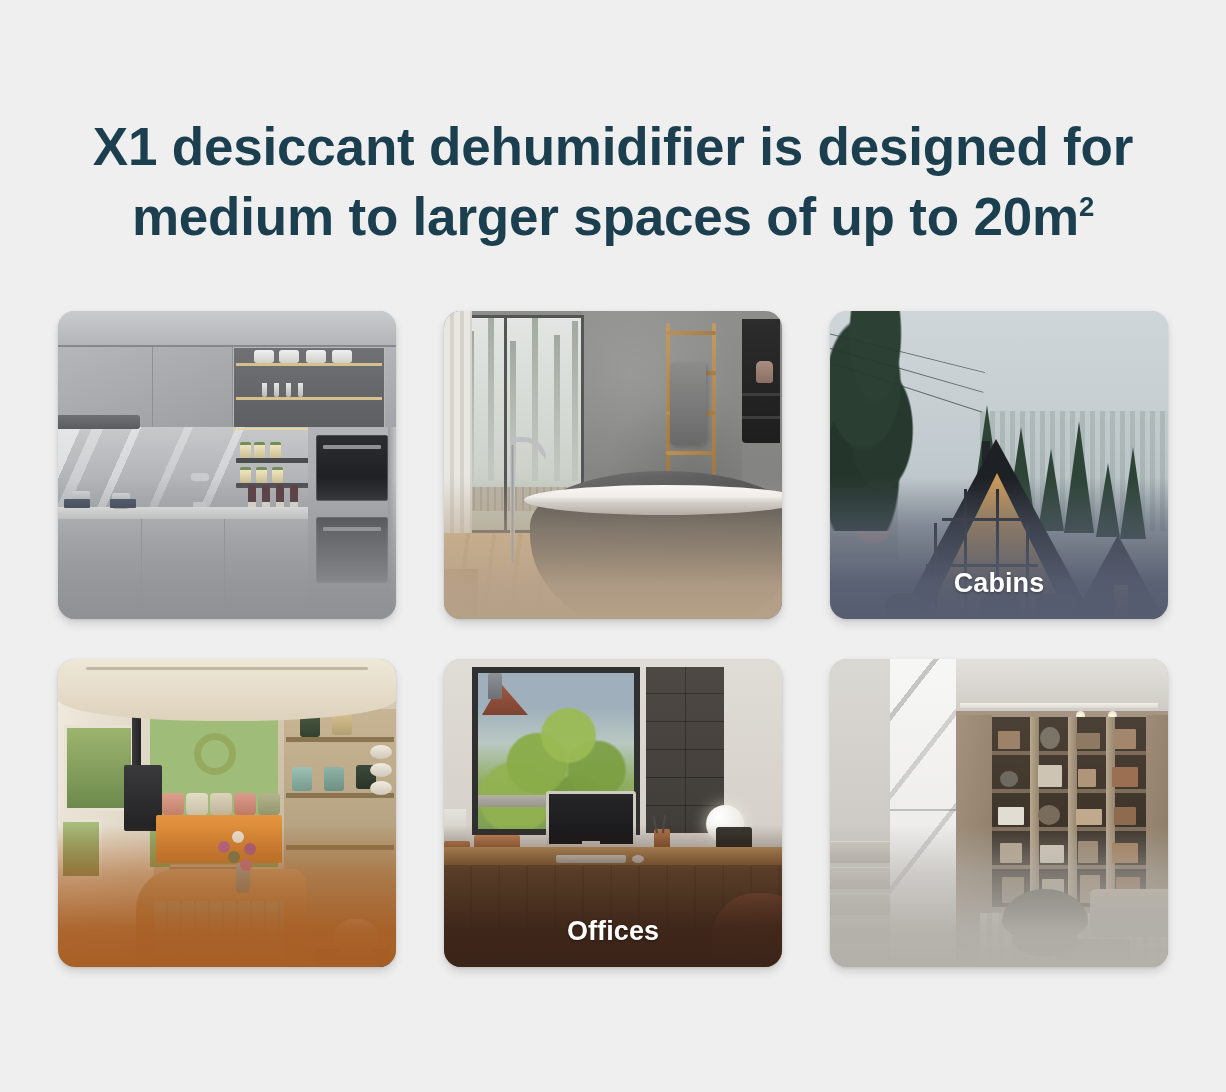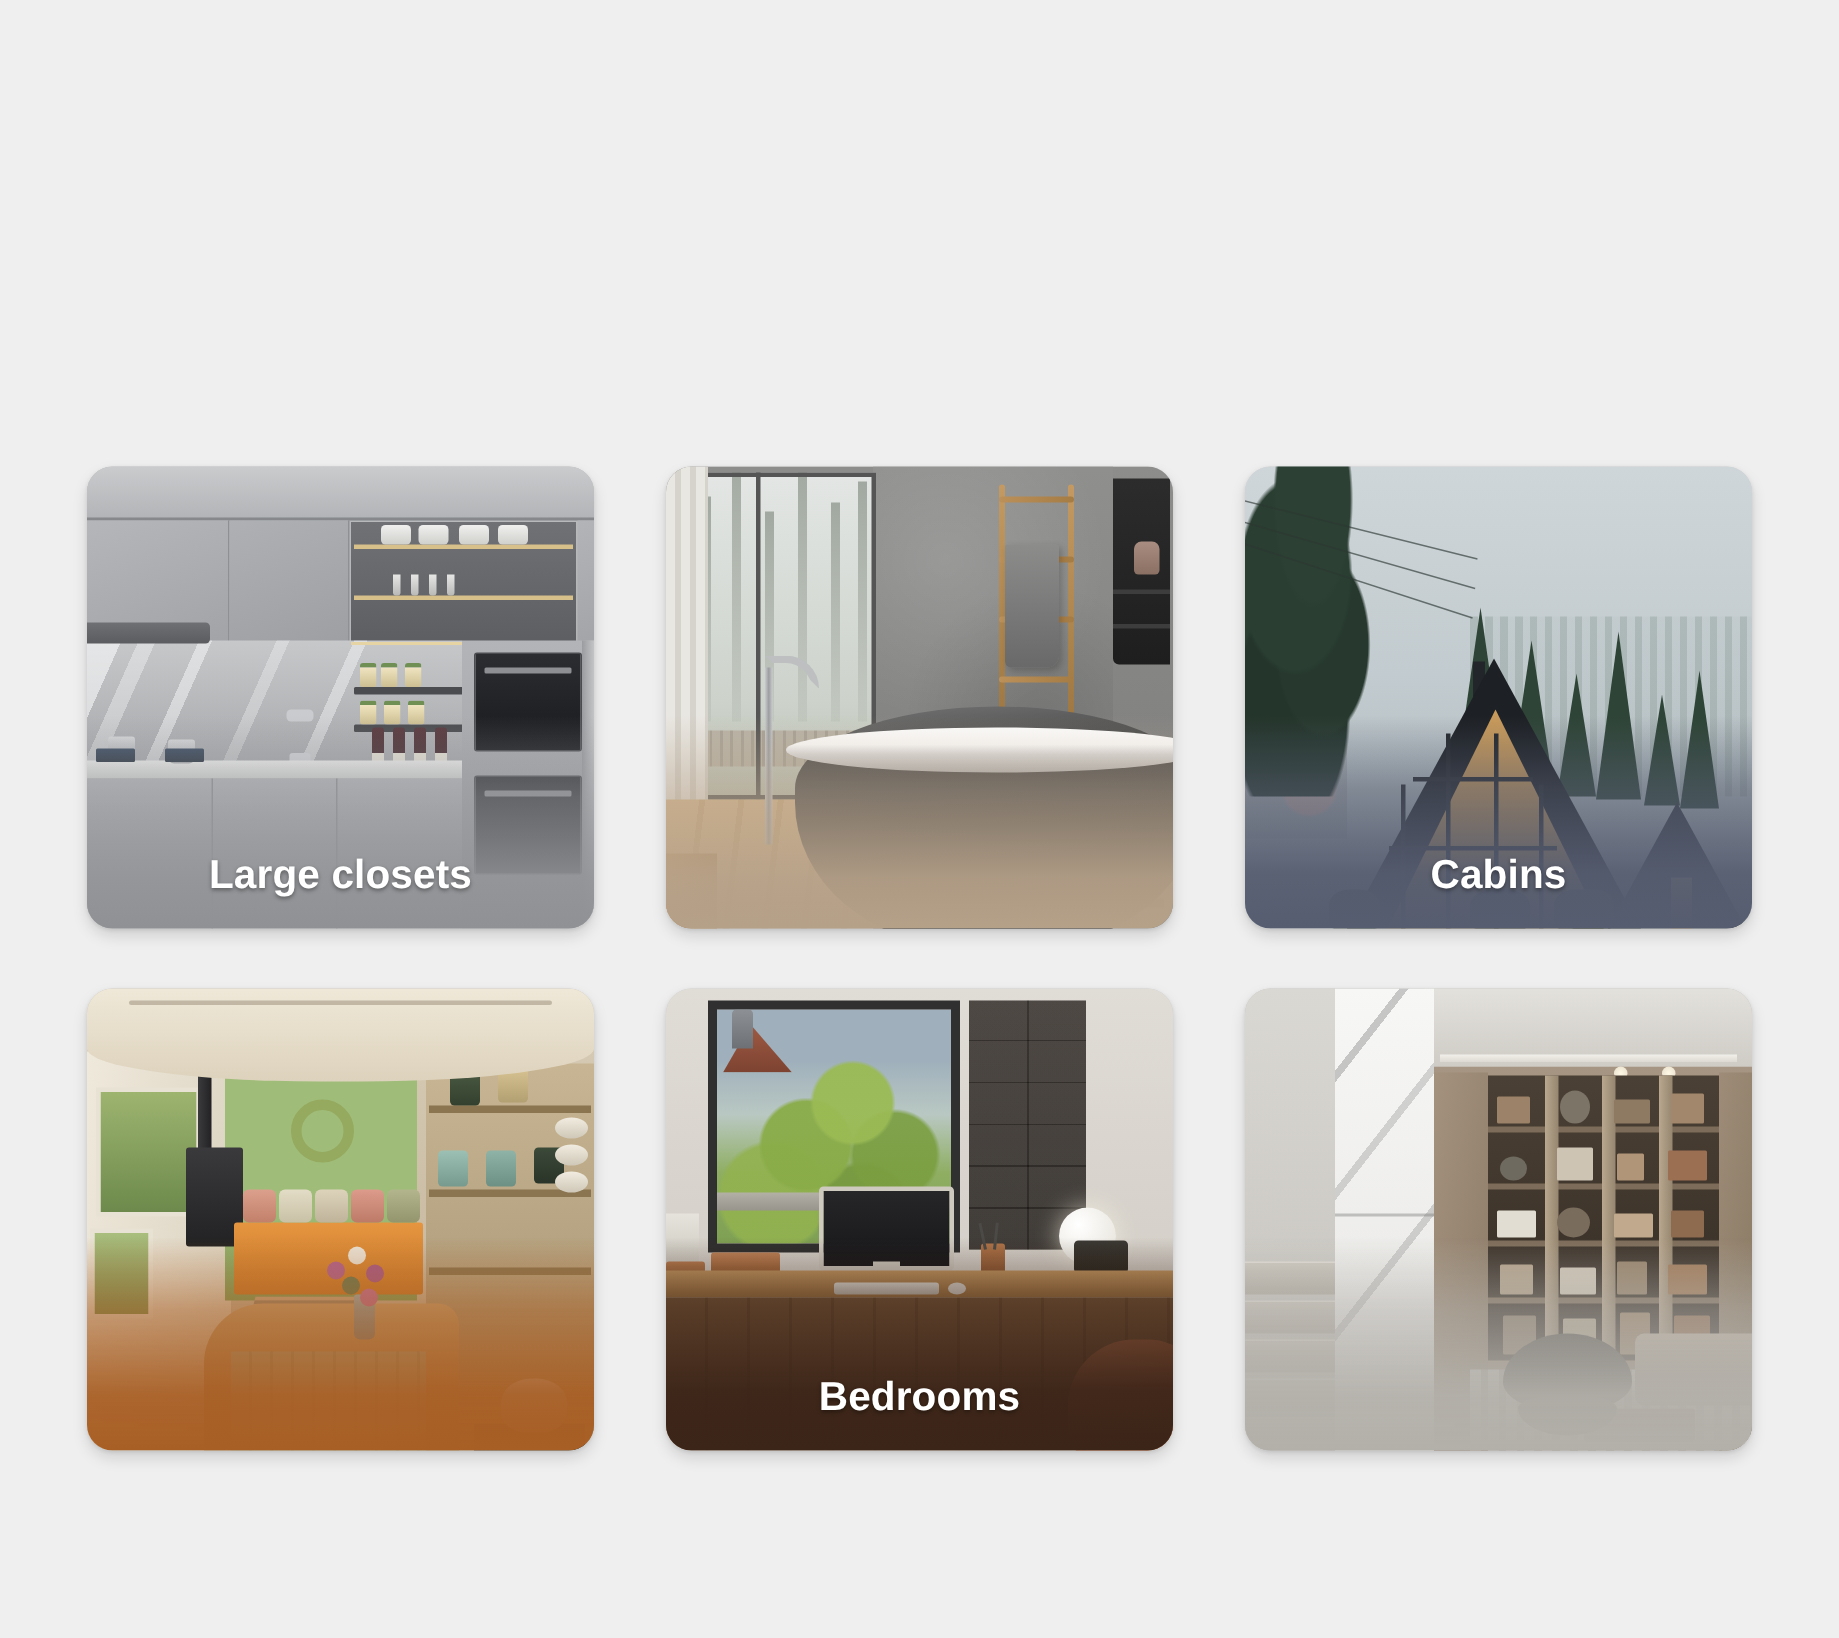--- a/index.html
+++ b/index.html
@@ -395,20 +395,24 @@
               background:linear-gradient(#c2b6a6,#a3978a); border-radius:6px; }
   .s-ctable { position:absolute; bottom:6px; right:38px; width:74px; height:22px;
               background:linear-gradient(#8a7154,#6b563d); border-radius:2px; }
   .ov-base  { background:linear-gradient(to bottom, rgba(181,178,173,0) 0%, rgba(181,178,173,.55) 34%, rgba(180,177,171,.95) 74%, rgba(179,176,170,1) 100%); }
 </style>
 </head>
 <body style="background: rgb(239, 239, 239);">
 
 <div class="page">
 
+  <h1 class="headline" style="color: rgb(27, 63, 79);">
+    <span>X1 desiccant dehumidifier is designed for</span><br>
+    <span>medium to larger spaces of up to 20m</span><sup>2</sup>
+  </h1>
 
   <div class="grid">
 
     <div class="card">
       <div class="scene">
         <div class="k-bg"></div>
         <div class="k-soffit"></div>
         <div class="k-upperL"></div>
         <div class="k-upperL2"></div>
         <div class="k-niche"></div>
@@ -444,21 +448,20 @@
         <div class="k-pot" style="top:182px;left:54px"></div>
         <div class="k-hob" style="left:6px"></div>
         <div class="k-hob" style="left:52px"></div>
         <div class="k-botcab"></div>
         <div class="k-ovencol"></div>
         <div class="k-oven o1"></div>
         <div class="k-oven o2"></div>
         <div class="k-fridge"></div>
       </div>
       <div class="overlay ov-kitchen"></div>
-      <div class="card-label">Large closets</div>
     </div>
 
     <div class="card">
       <div class="scene">
         <div class="b-wall"></div>
         <div class="b-concrete"></div>
         <div class="b-window">
           <div class="b-tree" style="left:14px;height:150px"></div>
           <div class="b-tree" style="left:34px;height:176px"></div>
           <div class="b-tree" style="left:56px;height:140px"></div>
@@ -612,21 +615,21 @@
         <div class="o-pen" style="left:218px;transform:rotate(6deg)"></div>
         <div class="o-lampball"></div>
         <div class="o-lampbase"></div>
         <div class="o-desk"></div>
         <div class="o-kbd"></div>
         <div class="o-mouse"></div>
         <div class="o-cab"></div>
         <div class="o-chair"></div>
       </div>
       <div class="overlay ov-office"></div>
-      <div class="card-label">Bedrooms</div>
+      <div class="card-label">Offices</div>
     </div>
 
     <div class="card">
       <div class="scene">
         <div class="s-bg"></div>
         <div class="s-shelfwall"></div>
         <div class="s-ceil"></div>
         <div class="s-ceilrec"></div>
         <div class="s-light" style="left:246px"></div>
         <div class="s-light" style="left:278px"></div>

